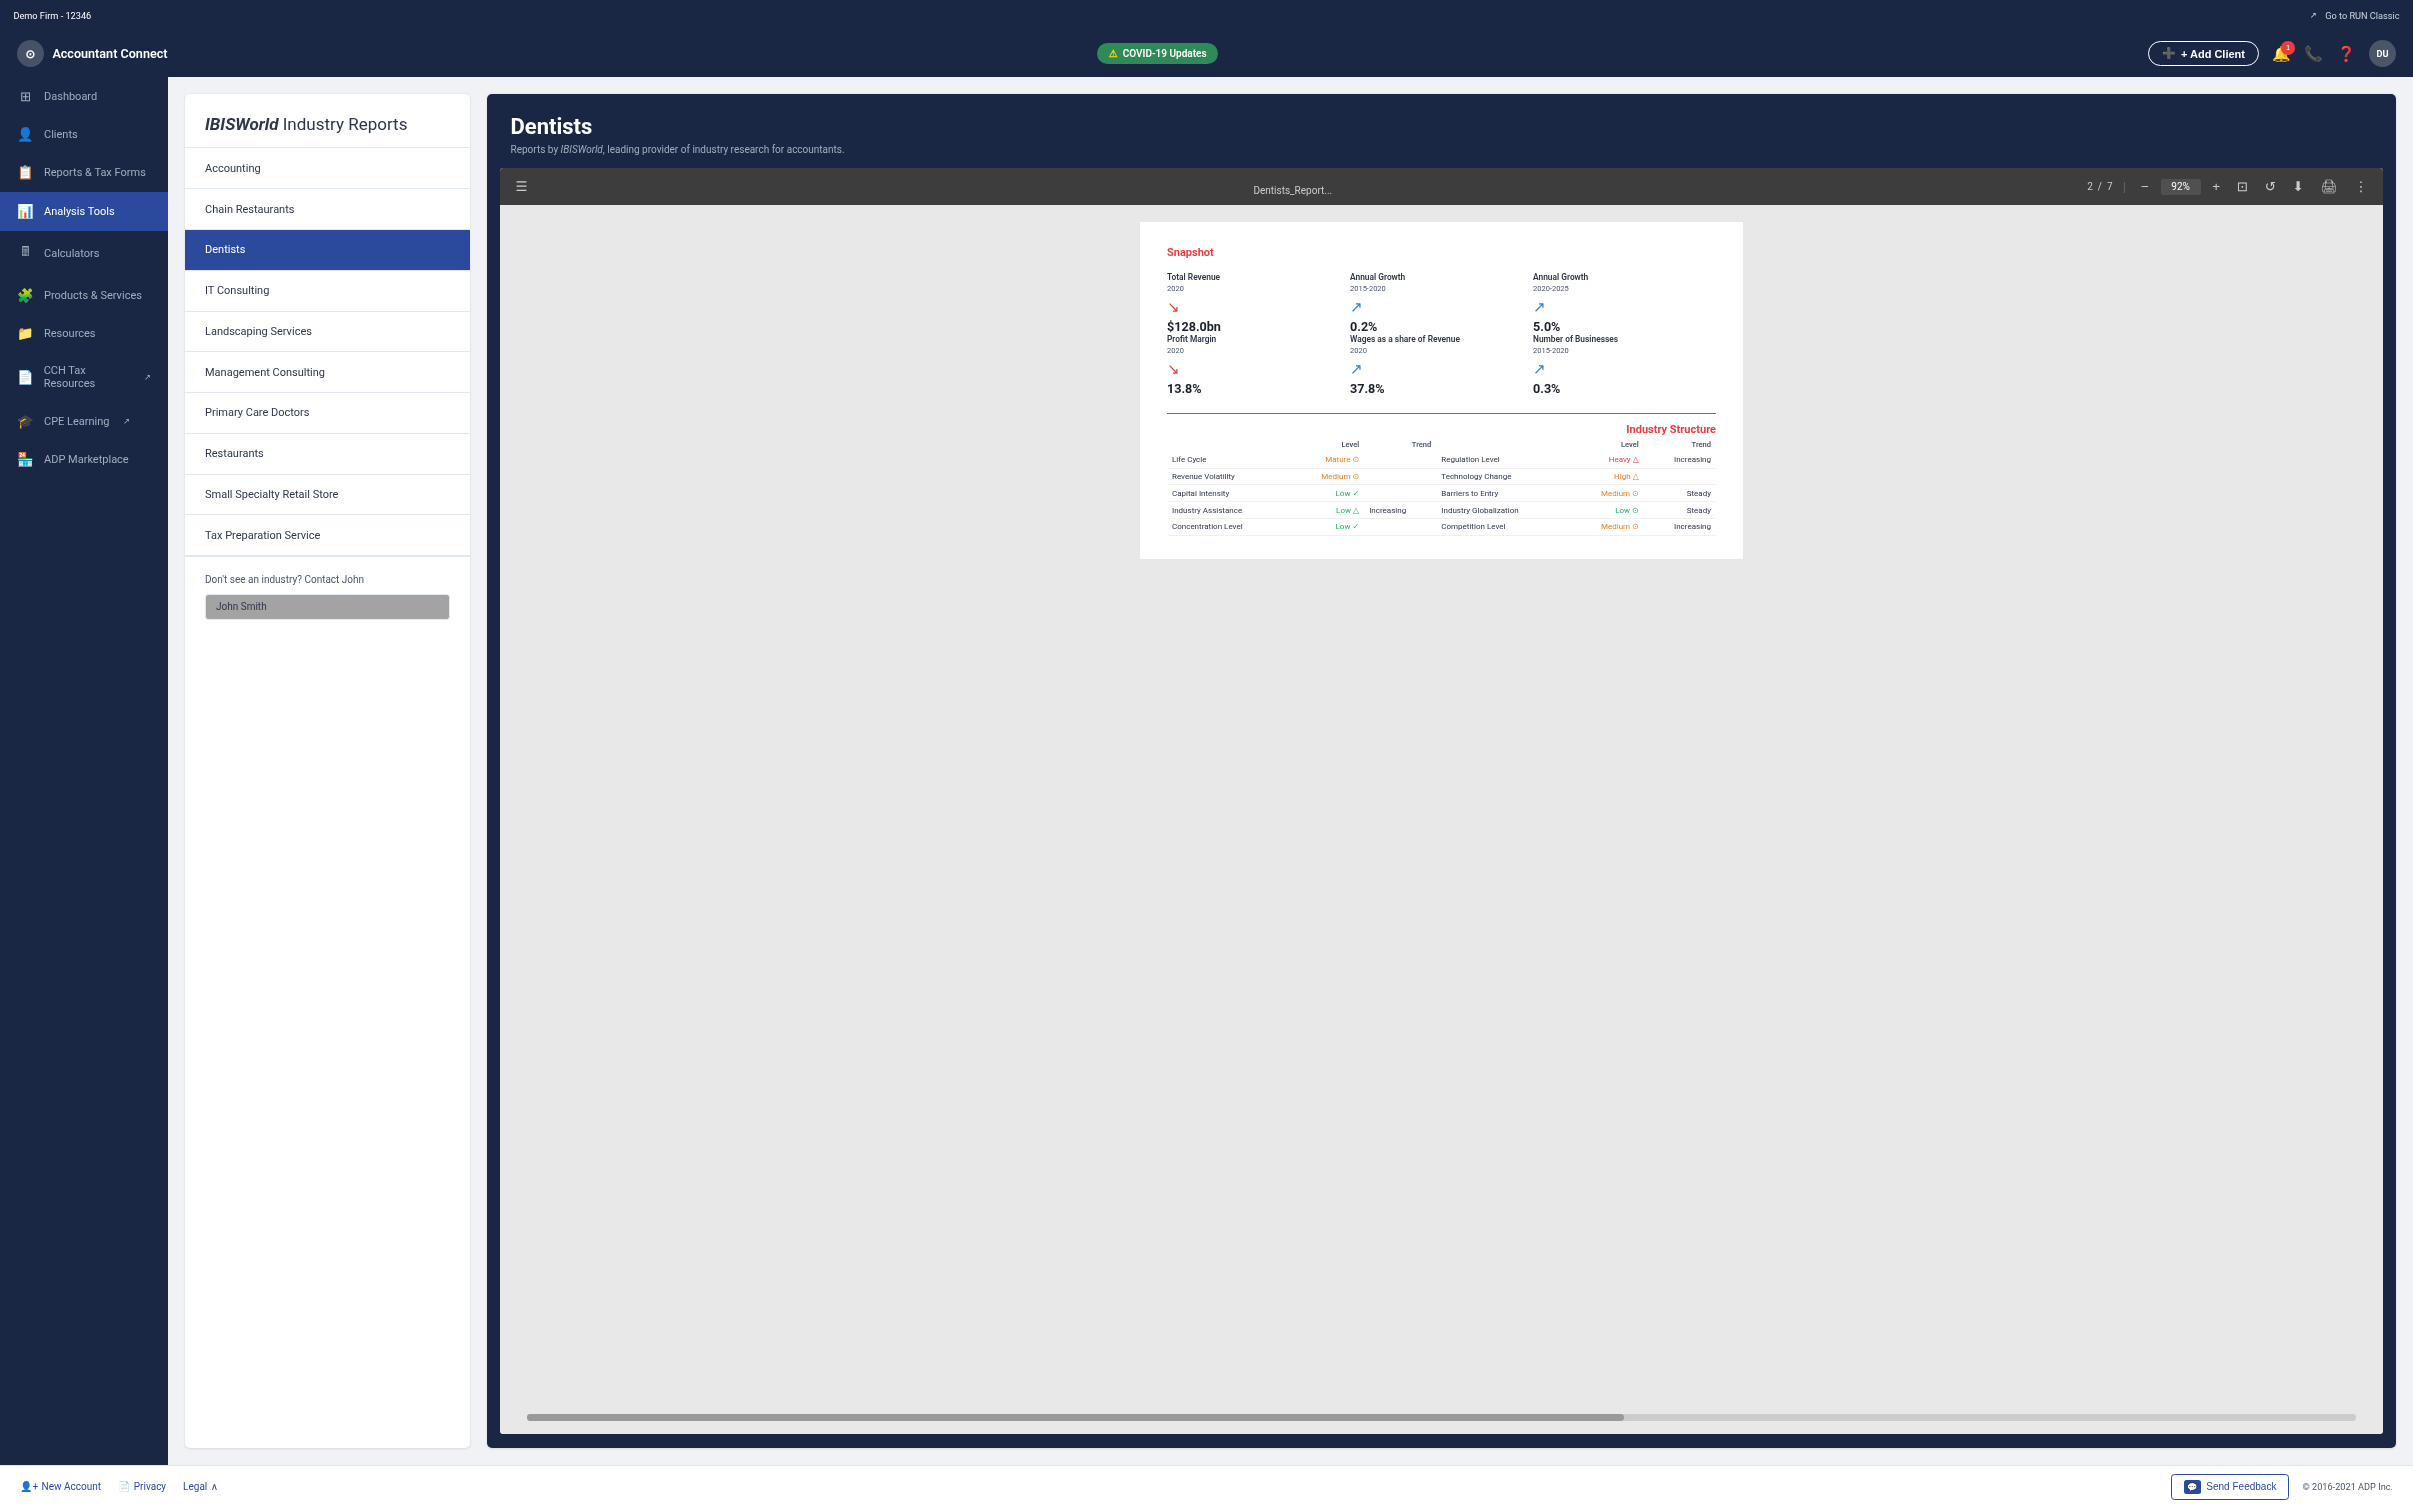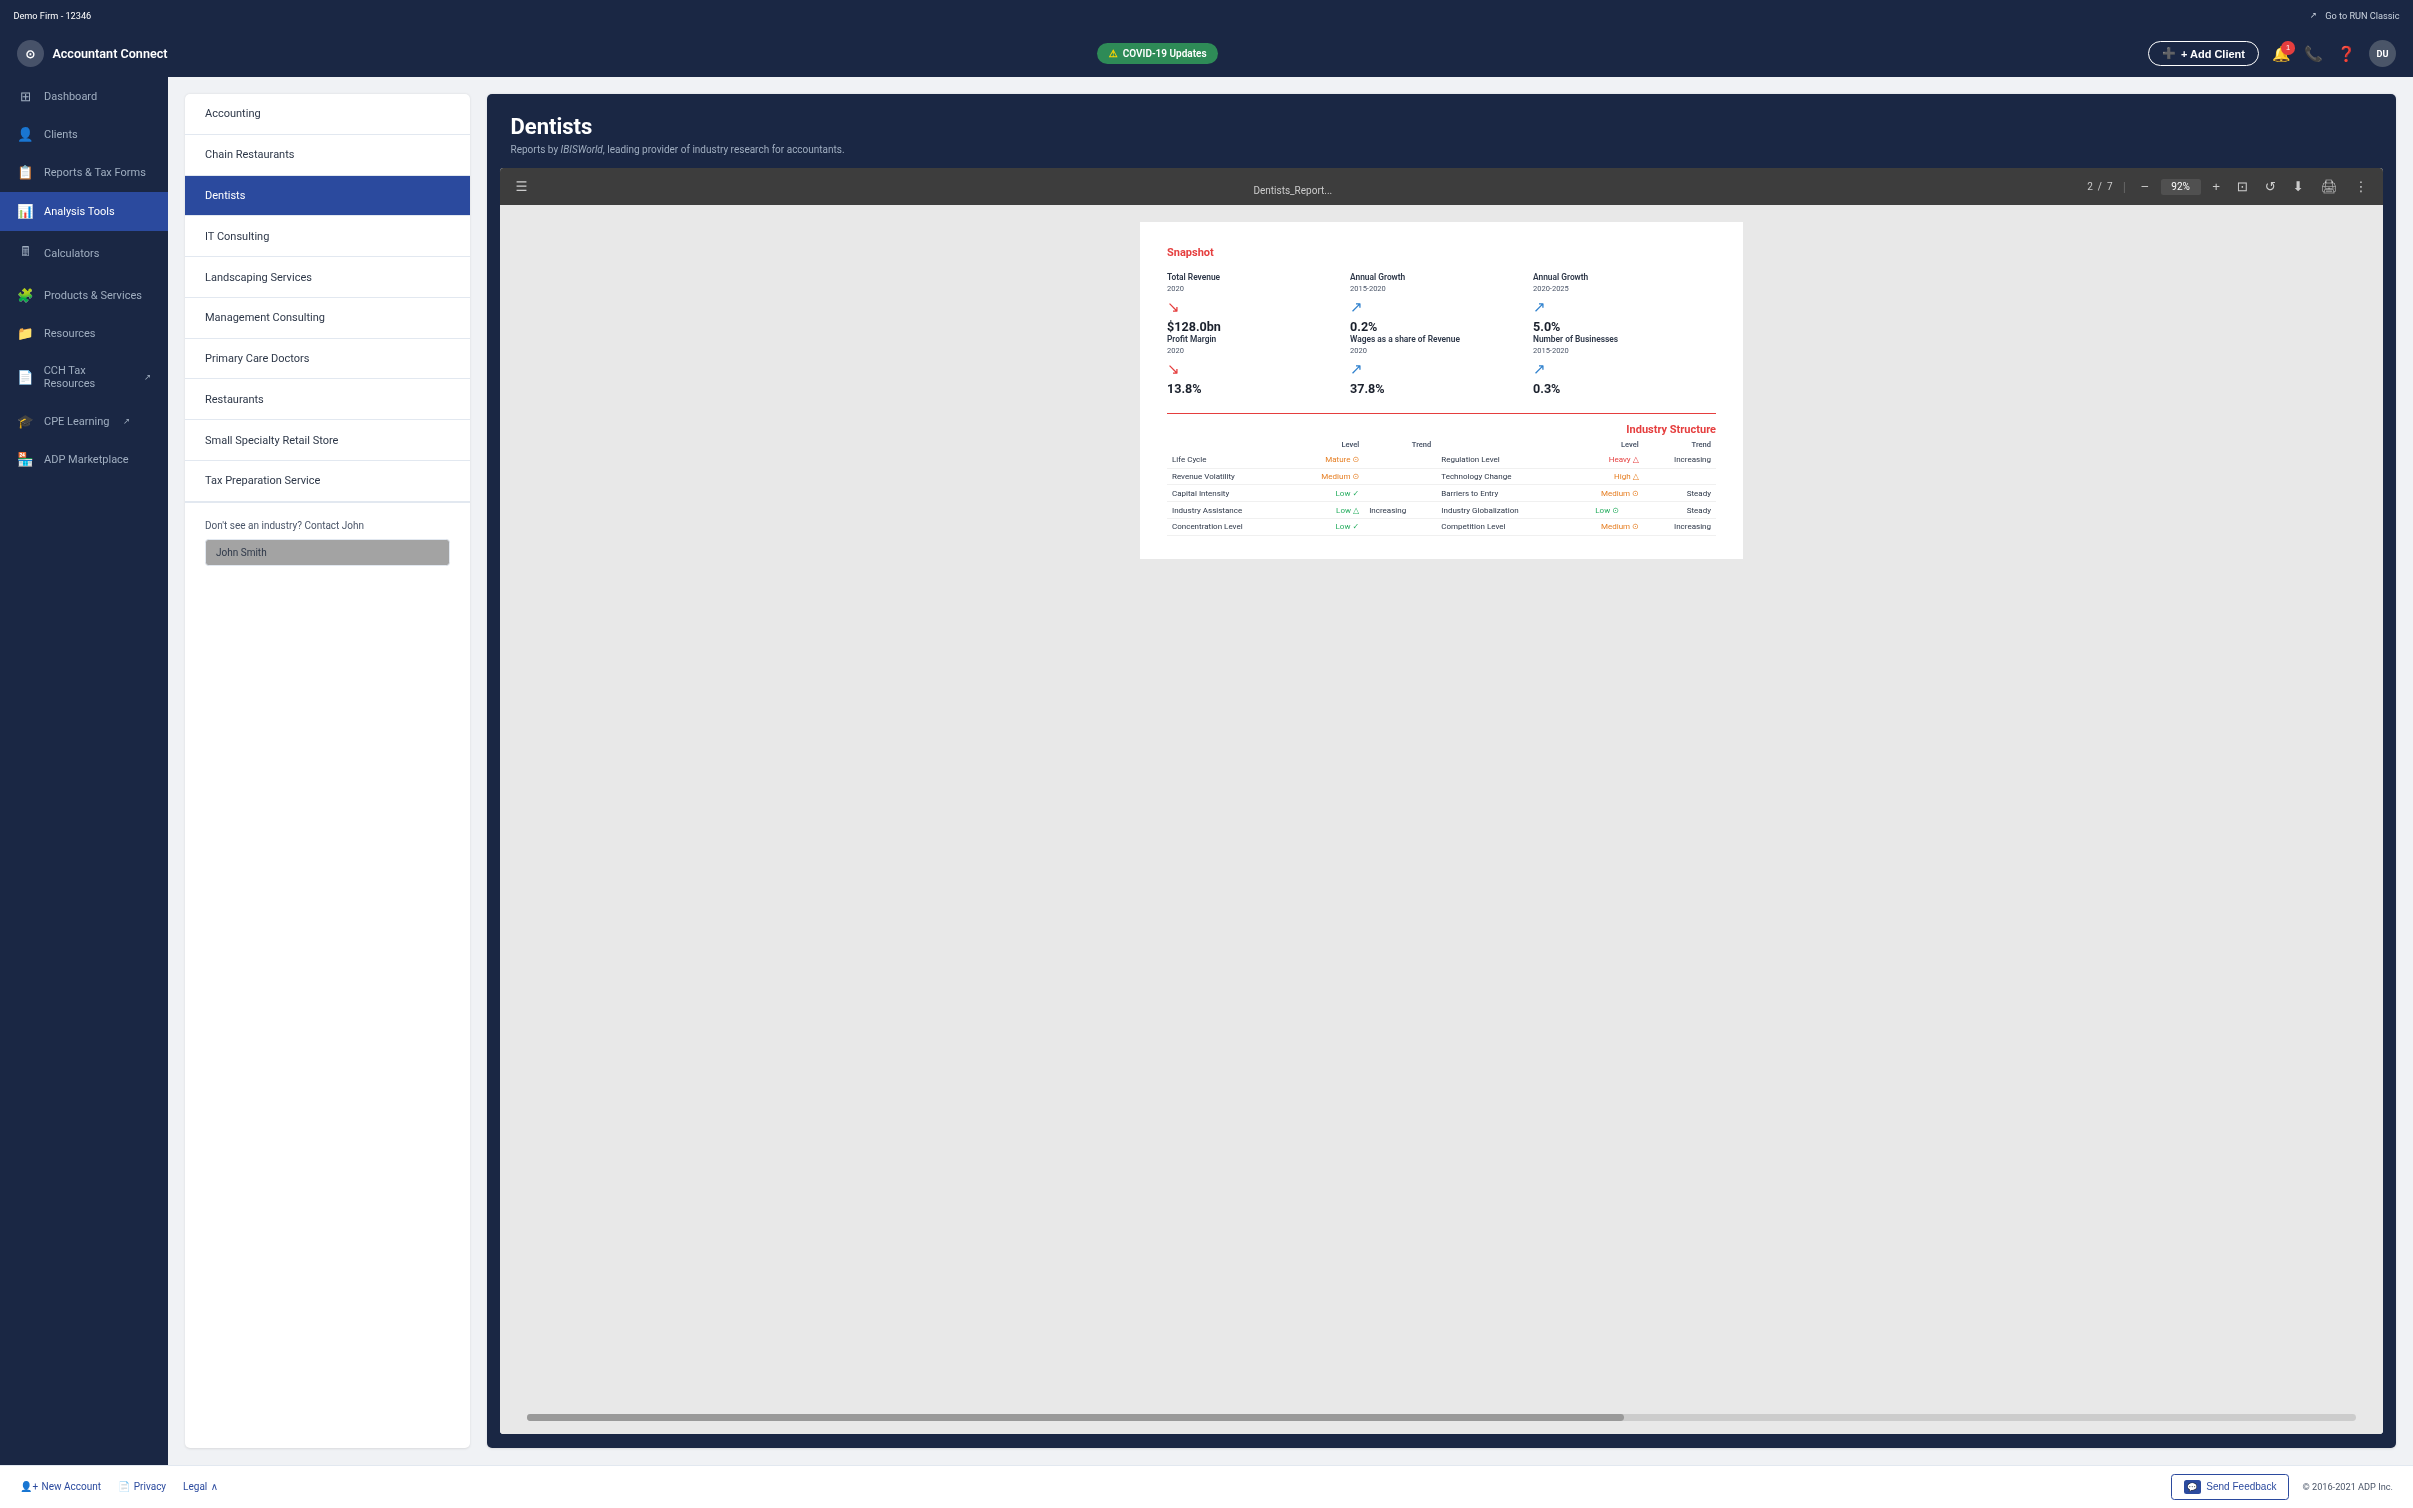--- a/index.html
+++ b/index.html
@@ -191,20 +191,25 @@
       <span class="label">ADP Marketplace</span>
     </a>
   </nav>
 
   <div class="content-area">
 
 
     <div class="inner-content">
 
       <div class="industry-panel">
+        <div class="industry-panel-header">
+          <div class="industry-panel-title">
+            <em>IBISWorld</em> Industry Reports
+          </div>
+        </div>
         <div class="industry-item">
           <span>Accounting</span>
         </div>
         <div class="industry-item">
           <span>Chain Restaurants</span>
         </div>
         <div class="industry-item active">
           <span>Dentists</span>
         </div>
         <div class="industry-item">
@@ -346,21 +351,21 @@
                       <td></td>
                       <td>Barriers to Entry</td>
                       <td style="text-align:right"><span class="level-medium">Medium ⊙</span></td>
                       <td style="text-align:right">Steady</td>
                     </tr>
                     <tr>
                       <td>Industry Assistance</td>
                       <td style="text-align:right"><span class="level-low">Low △</span></td>
                       <td>Increasing</td>
                       <td>Industry Globalization</td>
-                      <td style="text-align:center"><span class="level-low">Low ⊙</span></td>
+                      <td style="text-align:right"><span class="level-low">Low ⊙</span></td>
                       <td style="text-align:right">Steady</td>
                     </tr>
                     <tr>
                       <td>Concentration Level</td>
                       <td style="text-align:right"><span class="level-low">Low ✓</span></td>
                       <td></td>
                       <td>Competition Level</td>
                       <td style="text-align:right"><span class="level-medium">Medium ⊙</span></td>
                       <td style="text-align:right">Increasing</td>
                     </tr>

